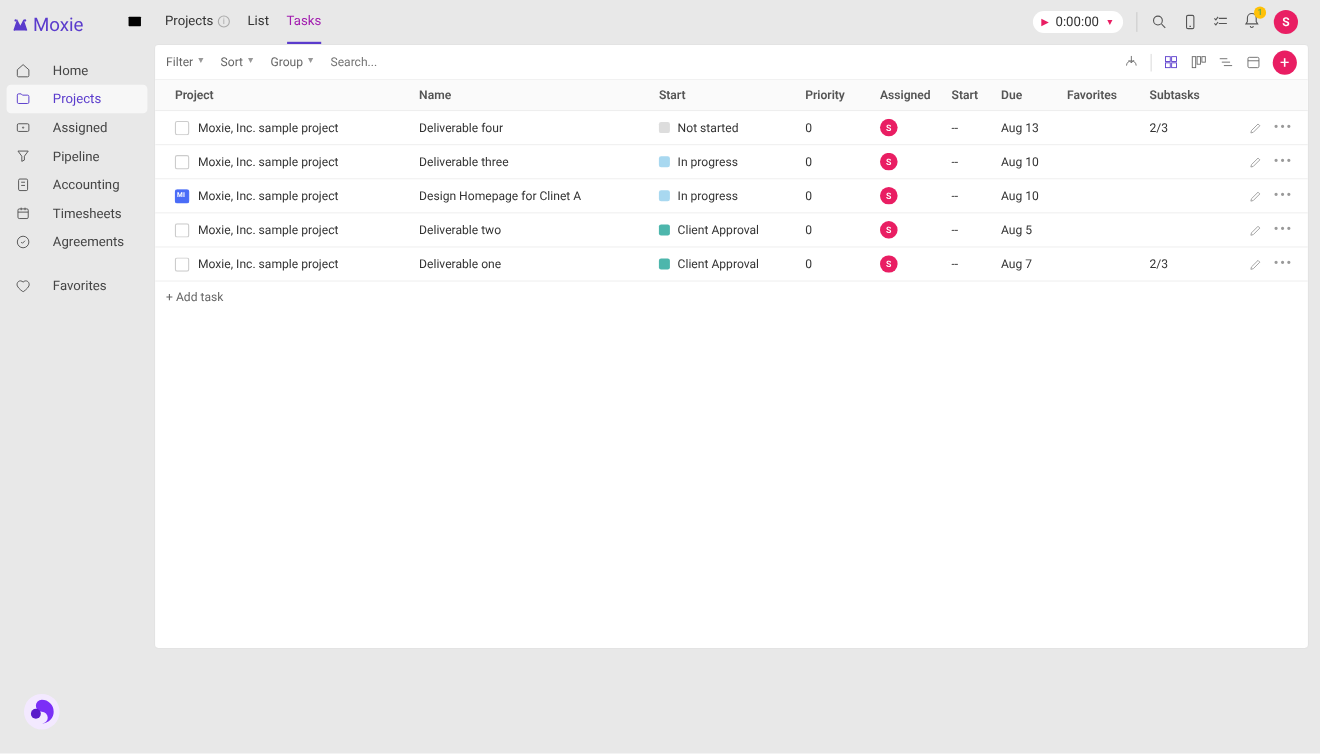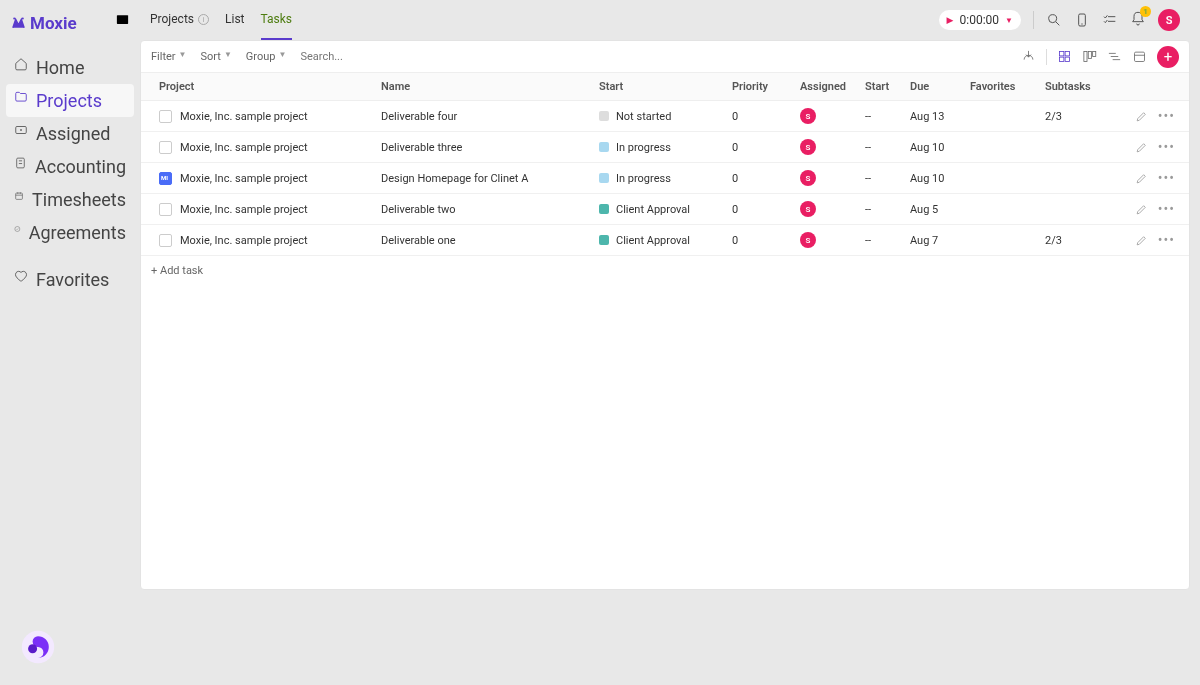--- a/index.html
+++ b/index.html
@@ -1,31 +1,31 @@
 <!DOCTYPE html>
 <html><head>
 <meta charset="utf-8">
 <style>
 *{box-sizing:border-box;margin:0;padding:0;font-family:-apple-system,BlinkMacSystemFont,"Segoe UI",Roboto,sans-serif}
 body{background:#e8e8e8;width:1200px;height:685px;overflow:hidden;position:relative;font-size:12px;color:#333}
 .sidebar{position:absolute;left:0;top:0;width:140px;height:100%;padding:10px 0}
-.logo{padding:3px 10px 14px;color:#5a3bcc;font-weight:700;font-size:17px;display:flex;align-items:center;gap:3px}
+.logo{padding:3px 10px 14px;color:#5a3bcc;font-weight:400;font-size:17px;display:flex;align-items:center;gap:3px}
 .logo svg{width:17px;height:17px}
 .nav{padding:4px 6px}
-.nav-item{display:flex;align-items:flex-start;gap:8px;padding:6px 8px;border-radius:4px;cursor:pointer;color:#444;font-size:18px}
+.nav-item{display:flex;align-items:flex-start;gap:20px;padding:6px 8px;border-radius:4px;cursor:pointer;color:#444;font-size:12px}
 .nav-item.active{background:#f7f7f7;color:#5a3bcc}
 .nav-item.active .ni{stroke:#5a3bcc}
 .nav-item .ni{width:14px;height:14px;stroke:#555;stroke-width:1.5;fill:none}
 .nav-sep{height:14px}
 .collapse{position:absolute;top:12px;left:115px;width:15px;height:15px;display:flex;align-items:center;justify-content:center;color:#666}
 .main{position:absolute;left:140px;top:0;right:10px;height:590px;display:flex;flex-direction:column}
 .topbar{height:40px;display:flex;align-items:center;justify-content:space-between;padding:0 10px}
 .tabs{display:flex;align-items:center;gap:16px}
 .tab{font-size:12px;color:#333;padding:12px 0;cursor:pointer;border-bottom:2px solid transparent;display:flex;align-items:center;gap:4px}
-.tab.active{color:#4d7c0f;border-bottom-color:#5a3bcc}
+.tab.active{color:#a21caf;border-bottom-color:#5a3bcc}
 .top-actions{display:flex;align-items:center;gap:12px}
 .timer{display:flex;align-items:center;gap:6px;font-size:12px;color:#333;background:#fff;border-radius:14px;padding:3px 8px}
 .timer .play{color:#e91e63;font-size:9px}
 .timer .dd{color:#e91e63;font-size:8px}
 .divider{width:1px;height:18px;background:#ccc}
 .ticon{width:16px;height:16px;stroke:#555;stroke-width:1.5;fill:none;cursor:pointer}
 .bell{position:relative}
 .badge{position:absolute;top:-5px;right:-5px;background:#ffc107;color:#7a4;font-size:8px;width:11px;height:11px;border-radius:50%;display:flex;align-items:center;justify-content:center;font-weight:700}
 .avatar{width:22px;height:22px;border-radius:50%;background:#e91e63;color:#fff;display:flex;align-items:center;justify-content:center;font-size:11px;font-weight:600}
 .content{flex:1;background:#fff;border:1px solid #e3e3e3;border-radius:4px;overflow:hidden;display:flex;flex-direction:column}
@@ -99,20 +99,26 @@
       </div>
     <div class="nav-item">
         <svg class="ni" viewBox="0 0 24 24">
           <rect x="3" y="6" width="18" height="12" rx="2"></rect>
           <circle cx="12" cy="12" r="1"></circle>
         </svg>
         <span>Assigned</span>
       </div>
     <div class="nav-item">
         <svg class="ni" viewBox="0 0 24 24">
+          <path d="M4 4h16l-6 8v6l-4 2v-8z"></path>
+        </svg>
+        <span>Pipeline</span>
+      </div>
+    <div class="nav-item">
+        <svg class="ni" viewBox="0 0 24 24">
           <rect x="5" y="3" width="14" height="18" rx="2"></rect>
           <line x1="9" y1="8" x2="15" y2="8"></line>
           <line x1="9" y1="13" x2="15" y2="13"></line>
         </svg>
         <span>Accounting</span>
       </div>
     <div class="nav-item">
         <svg class="ni" viewBox="0 0 24 24">
           <rect x="4" y="5" width="16" height="15" rx="2"></rect>
           <line x1="4" y1="10" x2="20" y2="10"></line>

